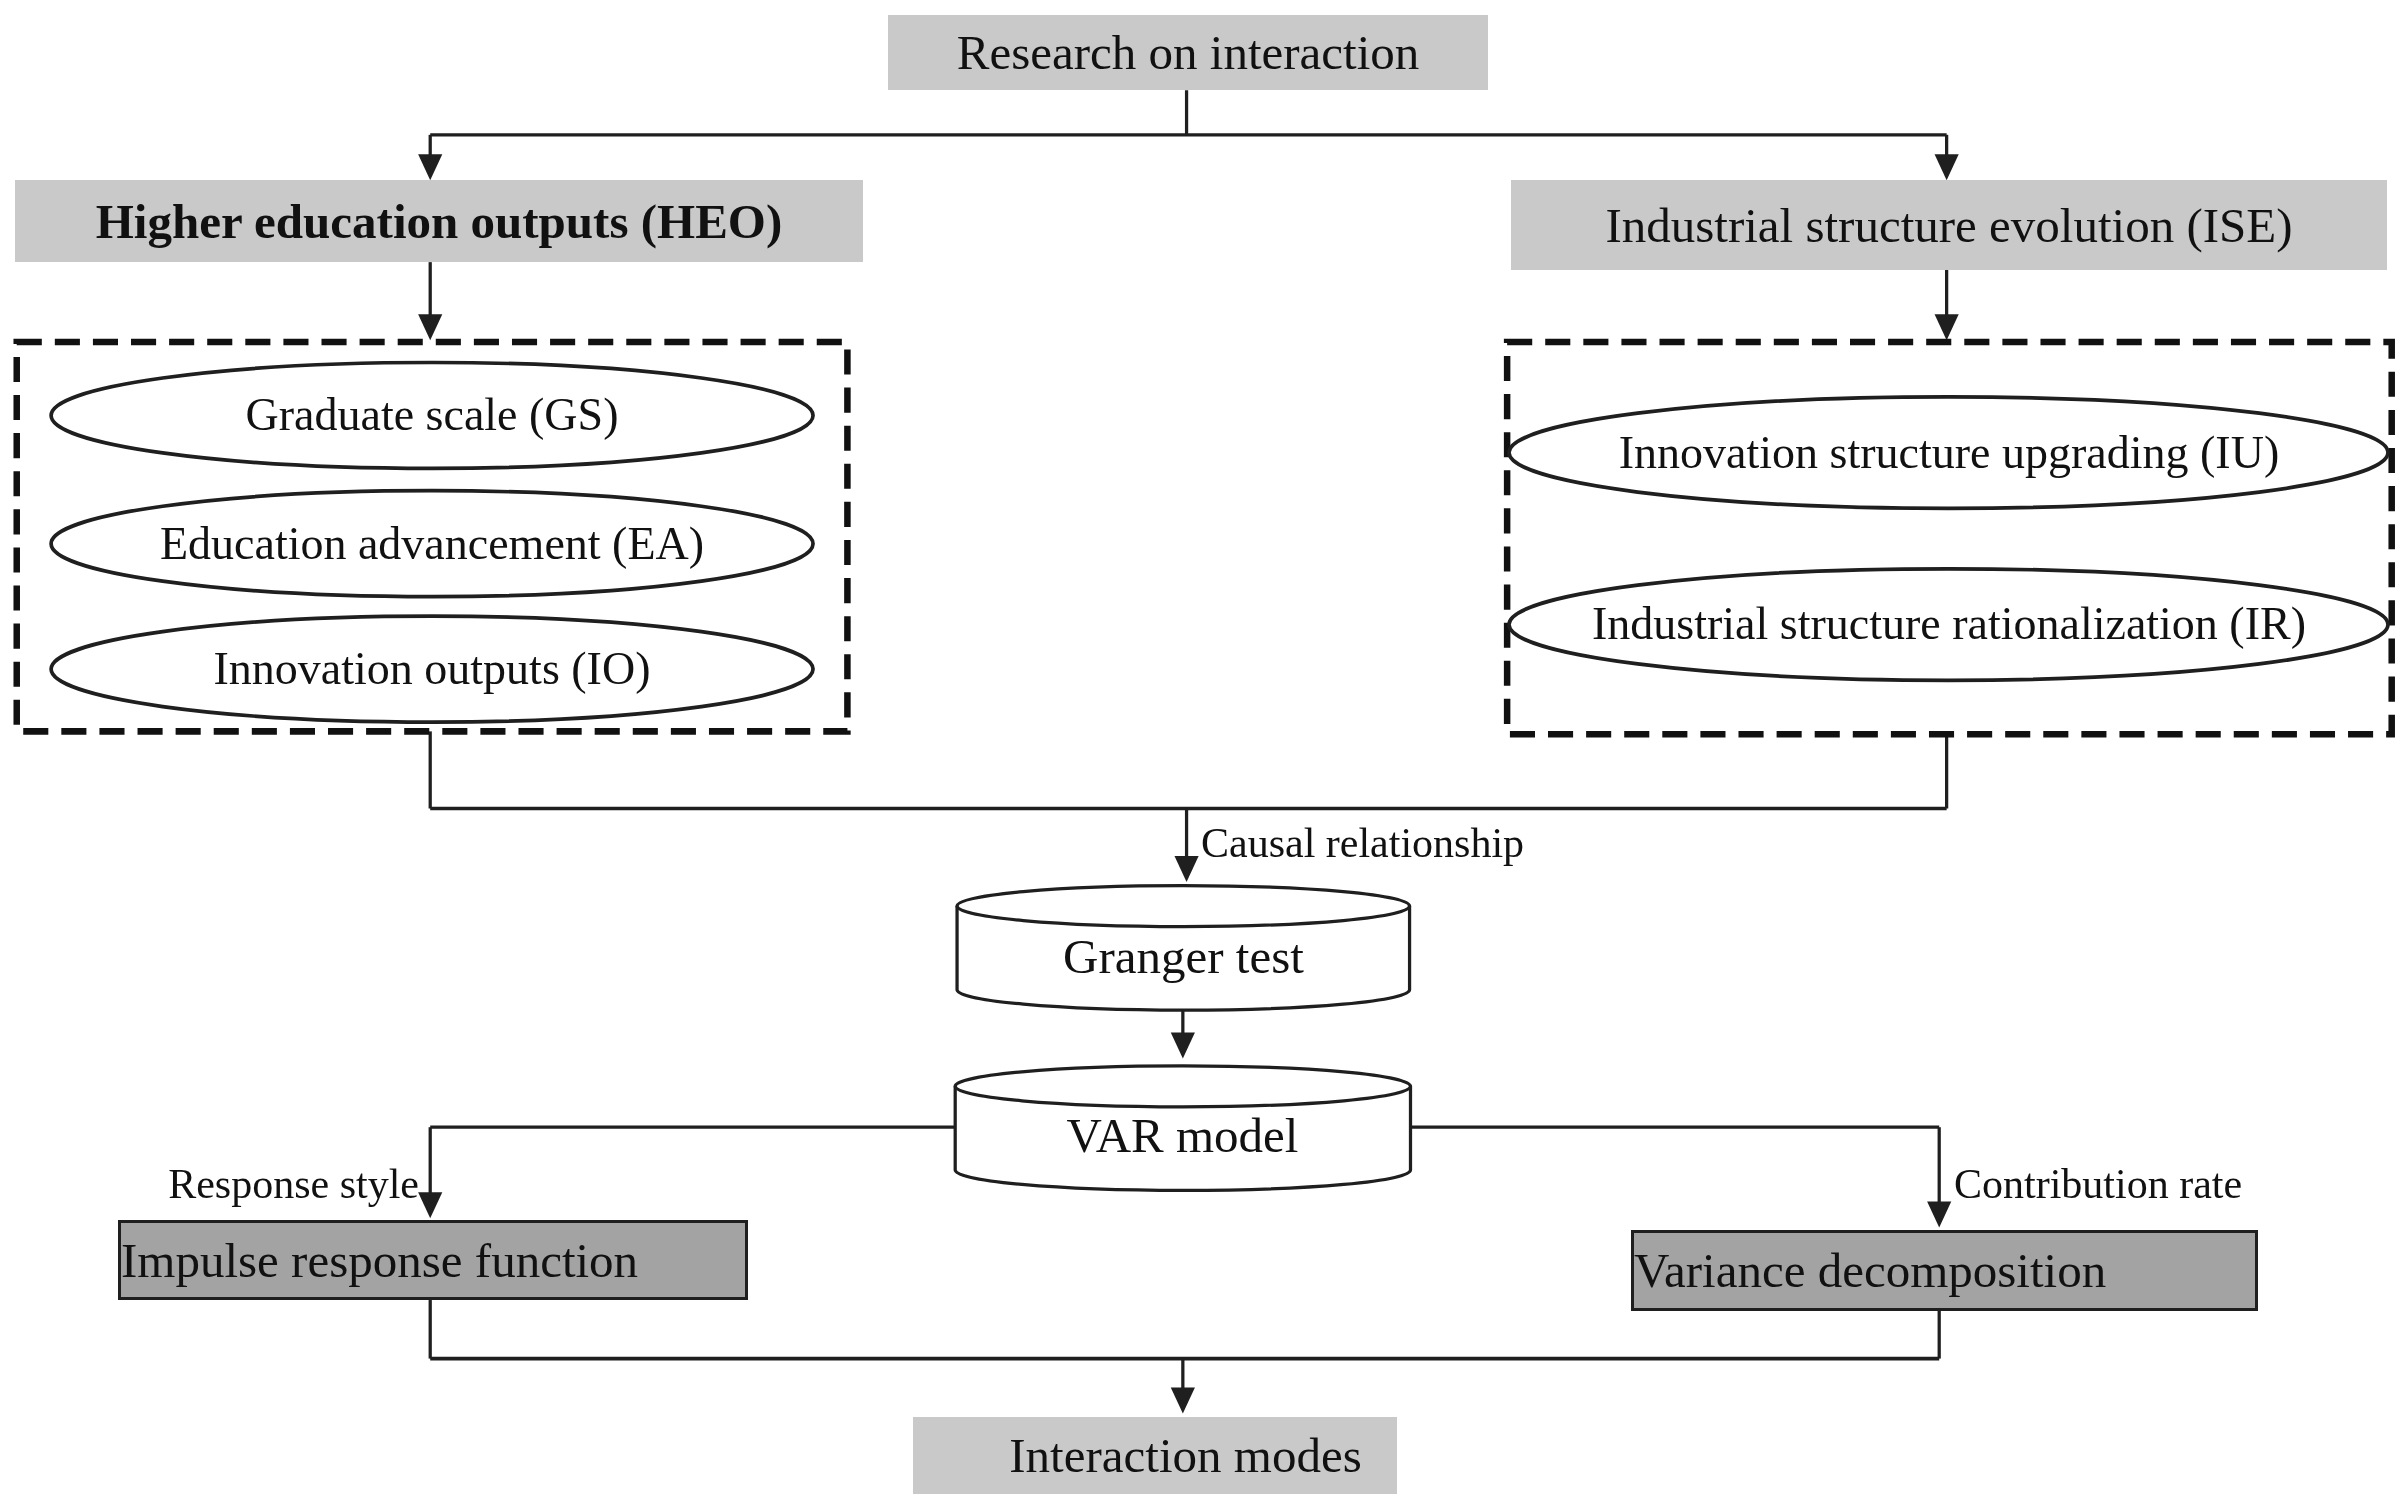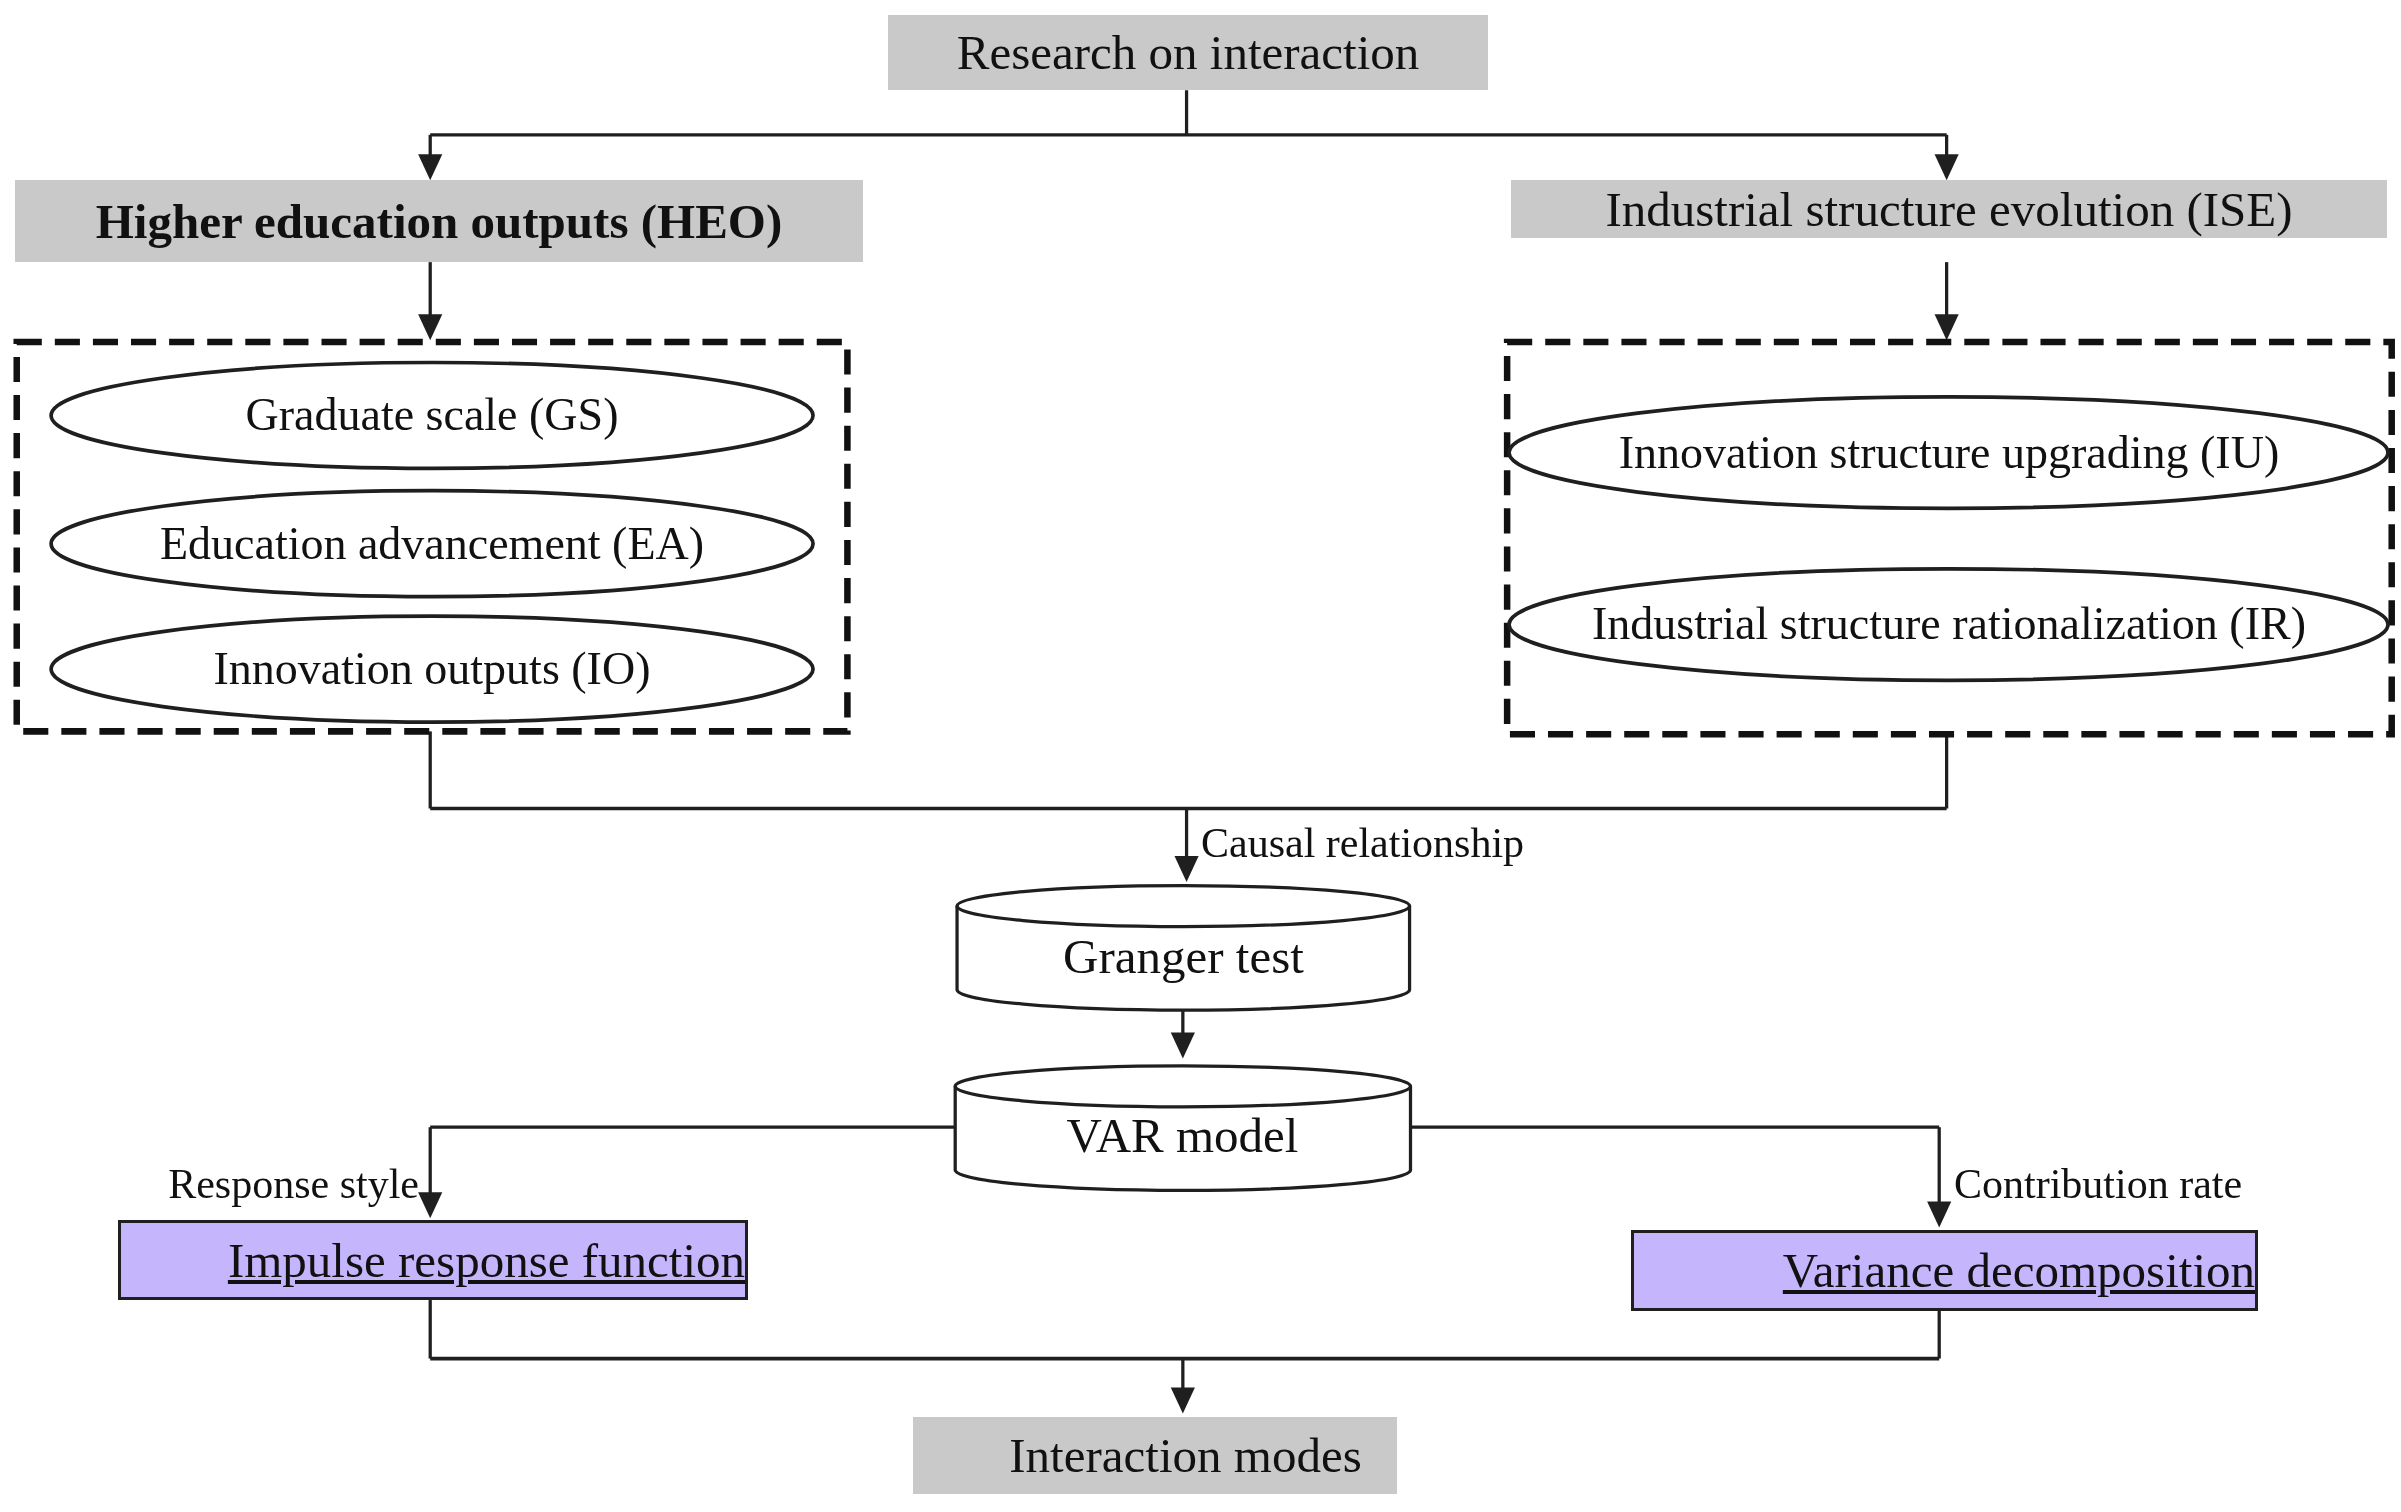--- a/index.html
+++ b/index.html
@@ -13,25 +13,25 @@
   }
   #wires{position:absolute;left:0;top:0;width:2401px;height:1512px;}
   .gray-node{
     position:absolute;
     background:#c9c9c9;
     display:flex;align-items:center;justify-content:center;
     font-size:49px;line-height:1;white-space:nowrap;
   }
   .white-node{
     position:absolute;
-    background:#c4b5fd;
+    background:#a3a3a3;
     border:3.7px solid #1f1f1f;
     box-sizing:border-box;
-    display:flex;align-items:center;justify-content:flex-end;
-    font-size:49px;line-height:1;white-space:nowrap;text-decoration:underline;
+    display:flex;align-items:center;justify-content:flex-start;
+    font-size:49px;line-height:1;white-space:nowrap;
   }
   .node-label{
     position:absolute;
     display:flex;align-items:center;justify-content:center;
     font-size:46px;line-height:1;white-space:nowrap;
   }
   .cyl-label{
     position:absolute;
     display:flex;align-items:center;justify-content:center;
     font-size:49px;line-height:1;white-space:nowrap;
@@ -110,21 +110,21 @@
   </svg>
 
   <div class="gray-node" style="left:888px;top:15px;width:600px;height:75px;">
     <span>Research on interaction</span>
   </div>
 
   <div class="gray-node" style="left:15px;top:180px;width:848px;height:82px;font-weight:bold;">
     <span>Higher education outputs (HEO)</span>
   </div>
 
-  <div class="gray-node" style="left:1511px;top:180px;width:876px;height:58px;">
+  <div class="gray-node" style="left:1511px;top:180px;width:876px;height:90px;">
     <span>Industrial structure evolution (ISE)</span>
   </div>
 
   <div class="node-label" style="left:88px;top:389px;width:688px;height:52px;">Graduate scale (GS)</div>
   <div class="node-label" style="left:88px;top:518px;width:688px;height:52px;">Education advancement (EA)</div>
   <div class="node-label" style="left:88px;top:643px;width:688px;height:52px;text-align:right;">Innovation outputs (IO)</div>
 
   <div class="node-label" style="left:1540px;top:427px;width:818px;height:52px;">Innovation structure upgrading (IU)</div>
   <div class="node-label" style="left:1540px;top:598px;width:818px;height:52px;">Industrial structure rationalization (IR)</div>
 

